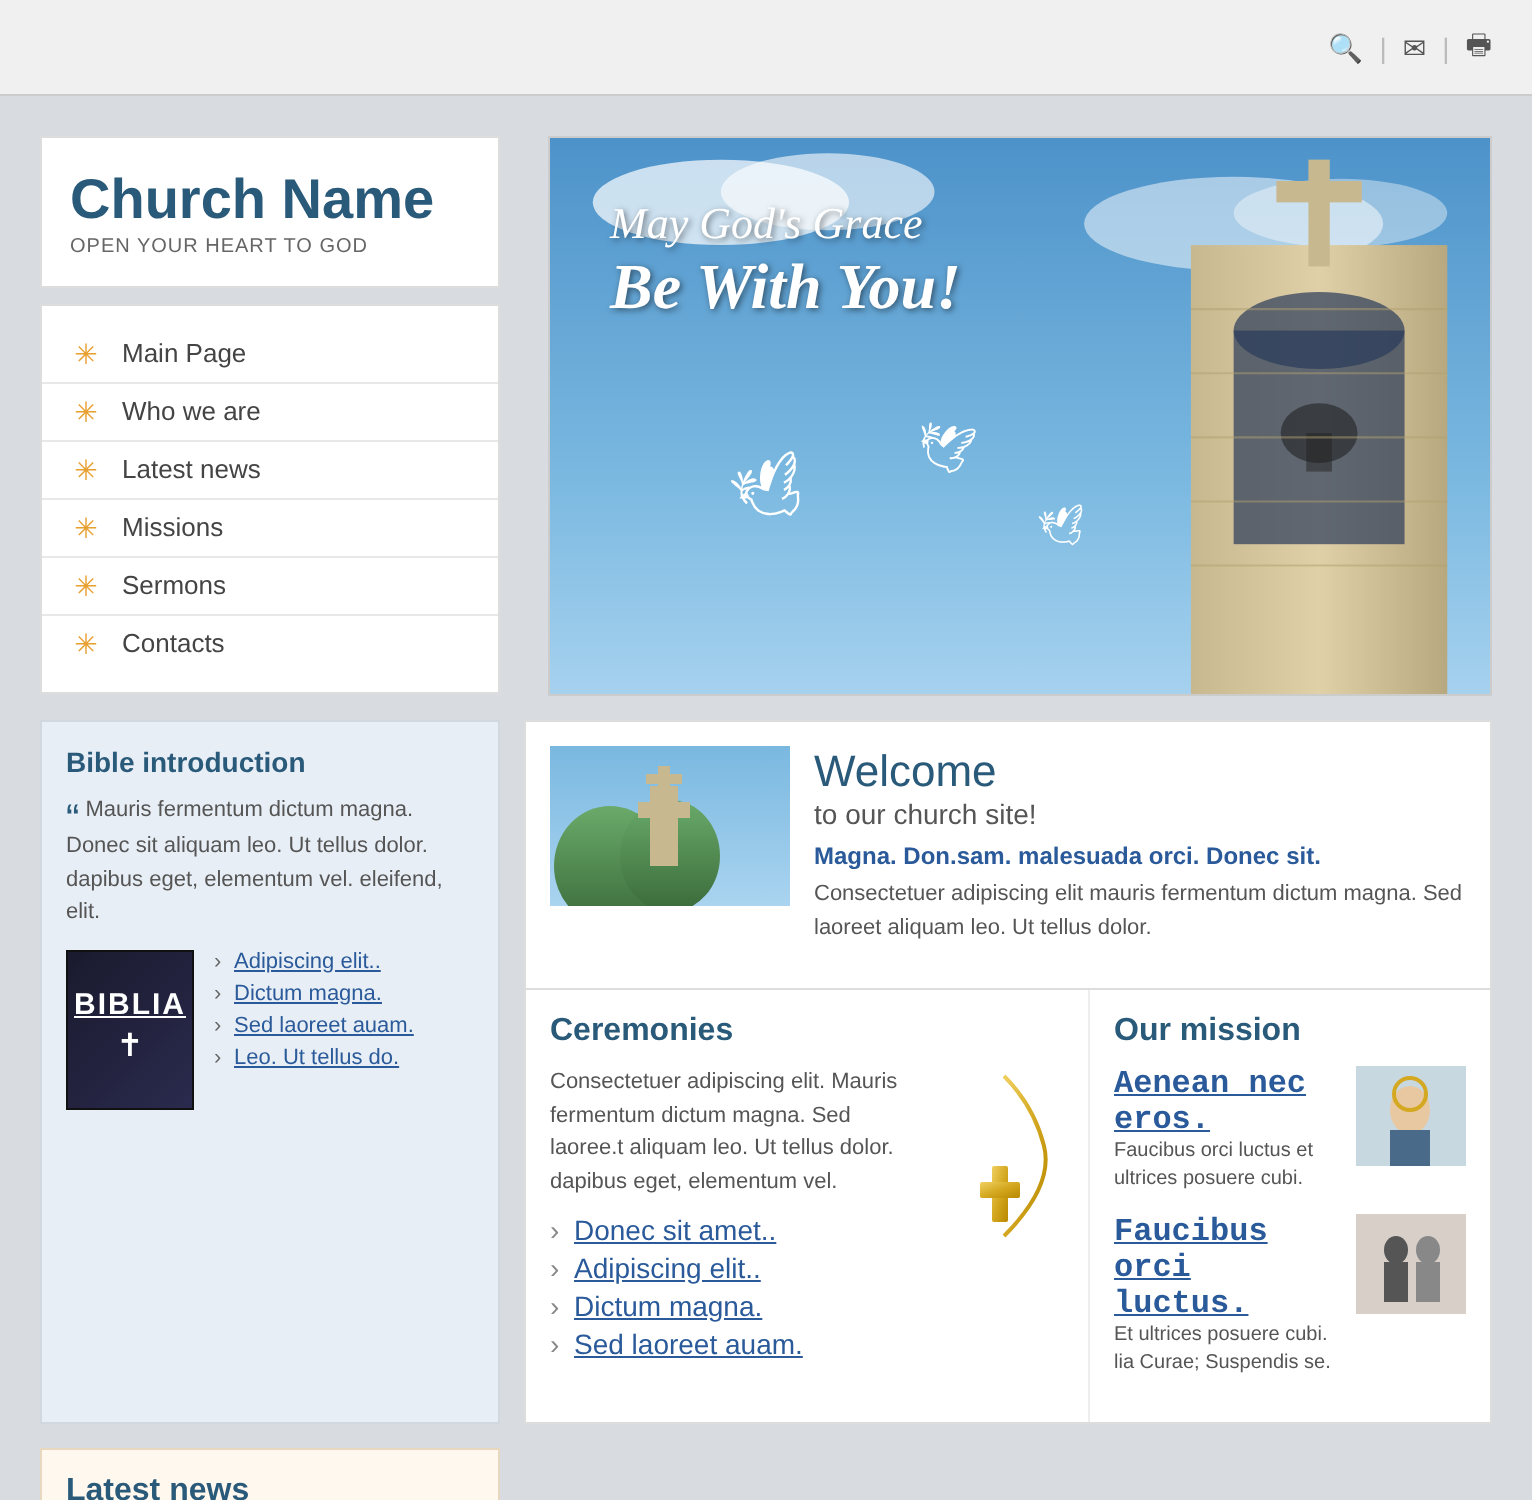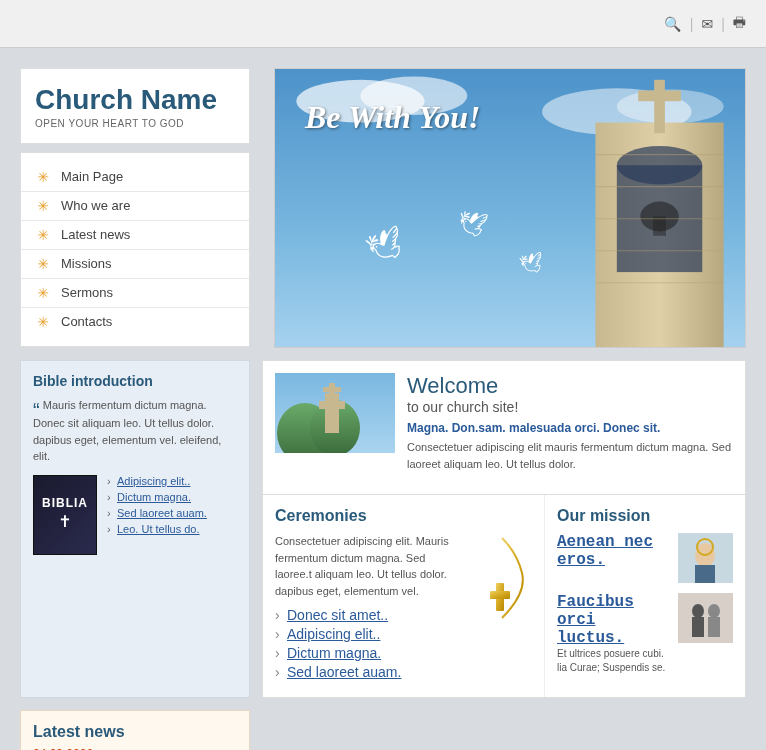--- a/index.html
+++ b/index.html
@@ -177,23 +177,24 @@
       display: flex;
       flex-direction: column;
       align-items: center;
       justify-content: center;
       color: white;
       font-size: 8px;
       flex-shrink: 0;
       position: relative;
     }
     .bible-book .book-title {
-      font-size: 12px;
+      font-size: 15px;
       font-weight: bold;
       letter-spacing: 1px;
+      text-decoration: underline;
     }
     .bible-book .cross-icon {
       font-size: 16px;
       margin: 2px 0;
     }
     .bible-links {
       list-style: none;
       font-size: 11px;
     }
     .bible-links li {
@@ -466,20 +467,21 @@
           <line x1="300" y1="150" x2="420" y2="150" stroke="#b0a070" stroke-width="1" opacity="0.5"></line>
           <line x1="300" y1="180" x2="420" y2="180" stroke="#b0a070" stroke-width="1" opacity="0.5"></line>
           <line x1="300" y1="210" x2="420" y2="210" stroke="#b0a070" stroke-width="1" opacity="0.5"></line>
 
           <text x="90" y="190" font-size="28" fill="white" transform="rotate(-20, 90, 190)">🕊</text>
           <text x="170" y="160" font-size="22" fill="white" transform="rotate(10, 170, 160)">🕊</text>
           <text x="230" y="200" font-size="18" fill="white" transform="rotate(-10, 230, 200)">🕊</text>
         </svg>
 
         <div id="hero-text">
+          <div class="line1">May God's Grace</div>
           <div class="line2">Be With You!</div>
         </div>
       </div>
     </div>
 
     <div id="middle-section">
 
       <div id="bible-intro">
         <h3>Bible introduction</h3>
         <p class="quote-text">
@@ -565,20 +567,21 @@
               <li><a>Sed laoreet auam.</a></li>
             </ul>
           </div>
 
           <div id="mission-panel">
             <h3>Our mission</h3>
 
             <div class="mission-item">
               <div class="mission-text">
                 <h4>Aenean nec eros.</h4>
+                <p>Faucibus orci luctus et ultrices posuere cubi.</p>
               </div>
               <div class="mission-thumb">
                 <svg width="55" height="50" xmlns="http://www.w3.org/2000/svg">
                   <rect width="55" height="50" fill="#c8d8e0"></rect>
                   <ellipse cx="27" cy="22" rx="10" ry="12" fill="#e8c8a0"></ellipse>
                   <rect x="17" y="32" width="20" height="18" fill="#4a6a8a"></rect>
 
                   <circle cx="27" cy="14" r="8" stroke="#d4a820" stroke-width="2" fill="none"></circle>
                 </svg>
               </div>

